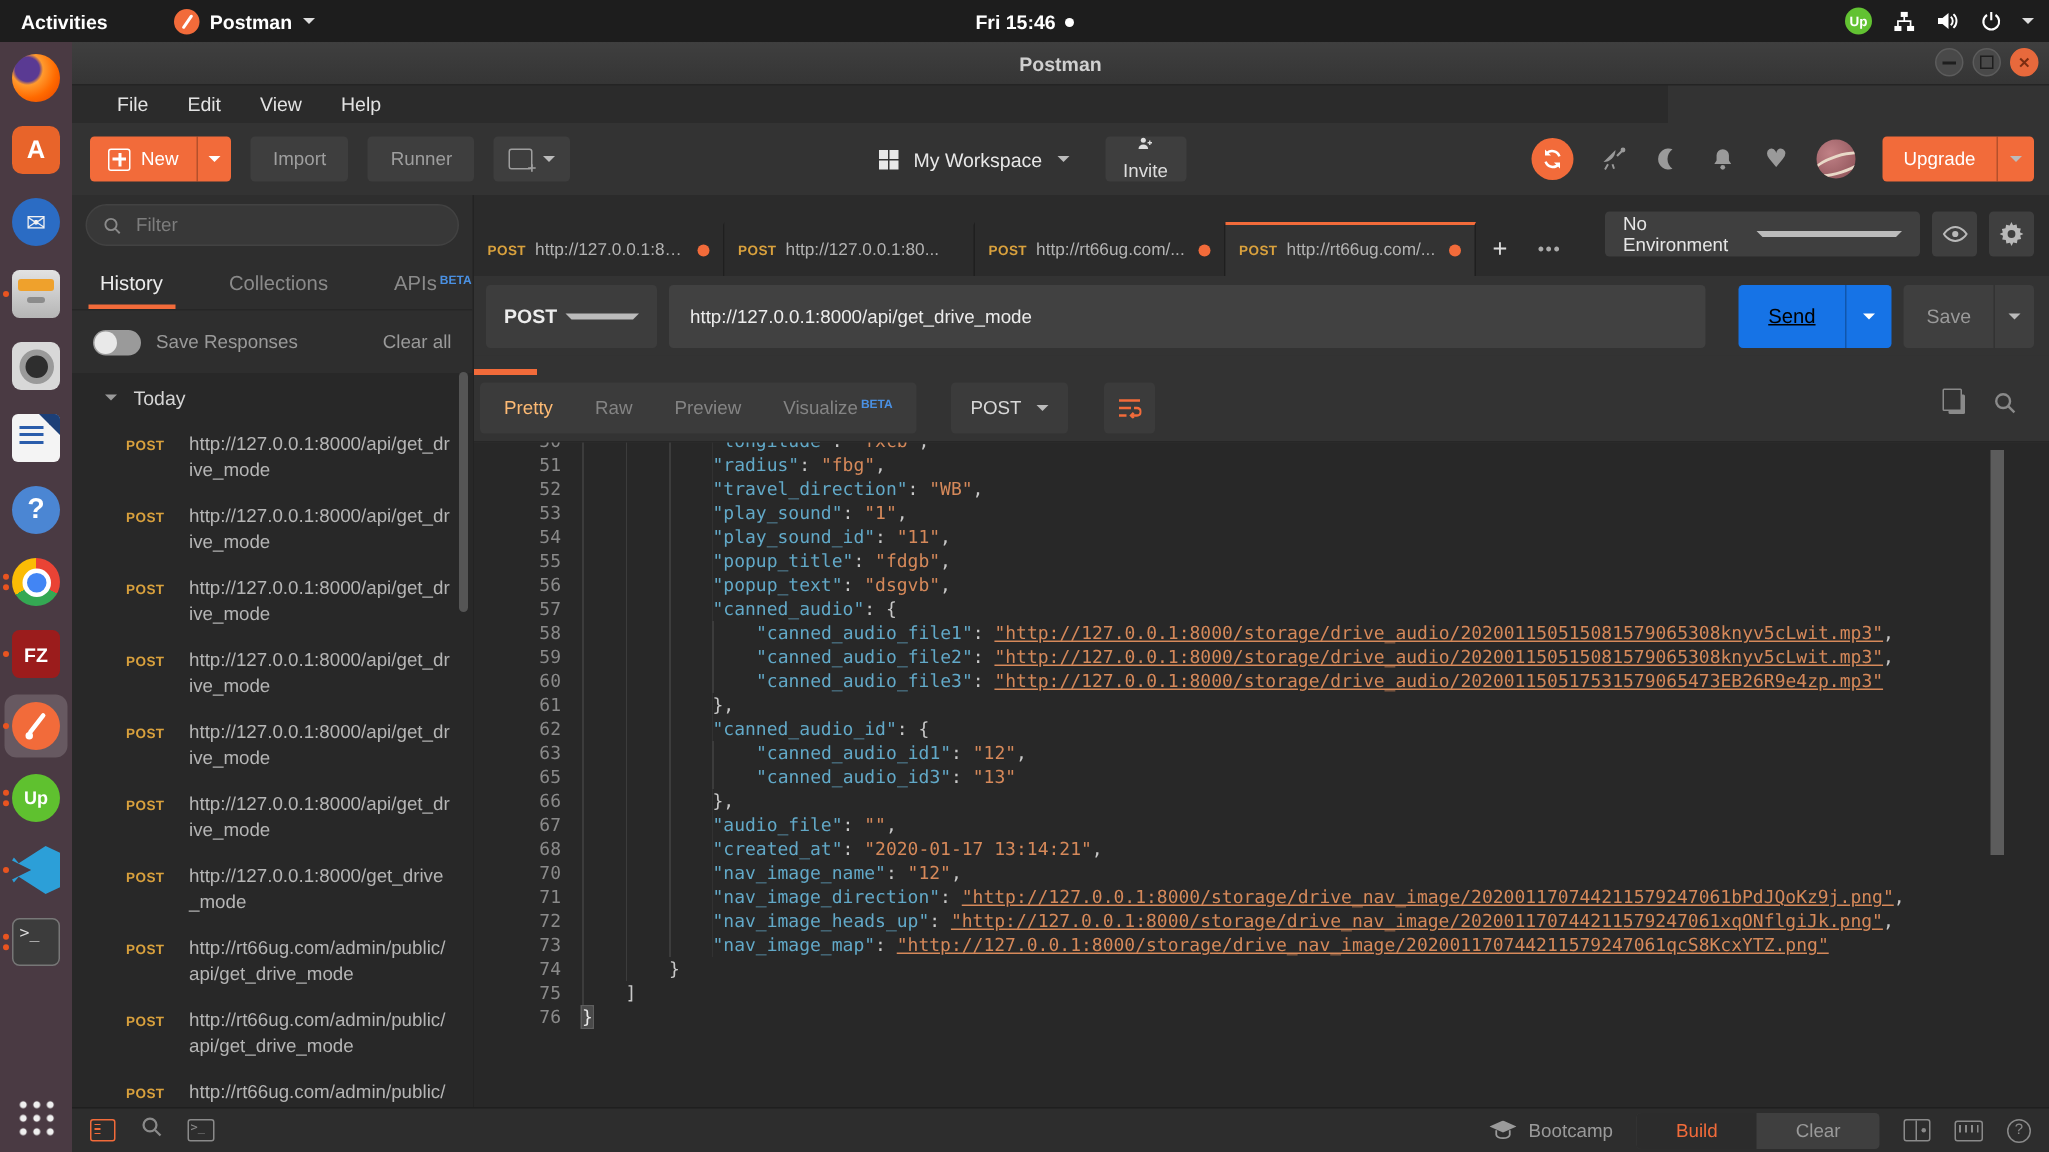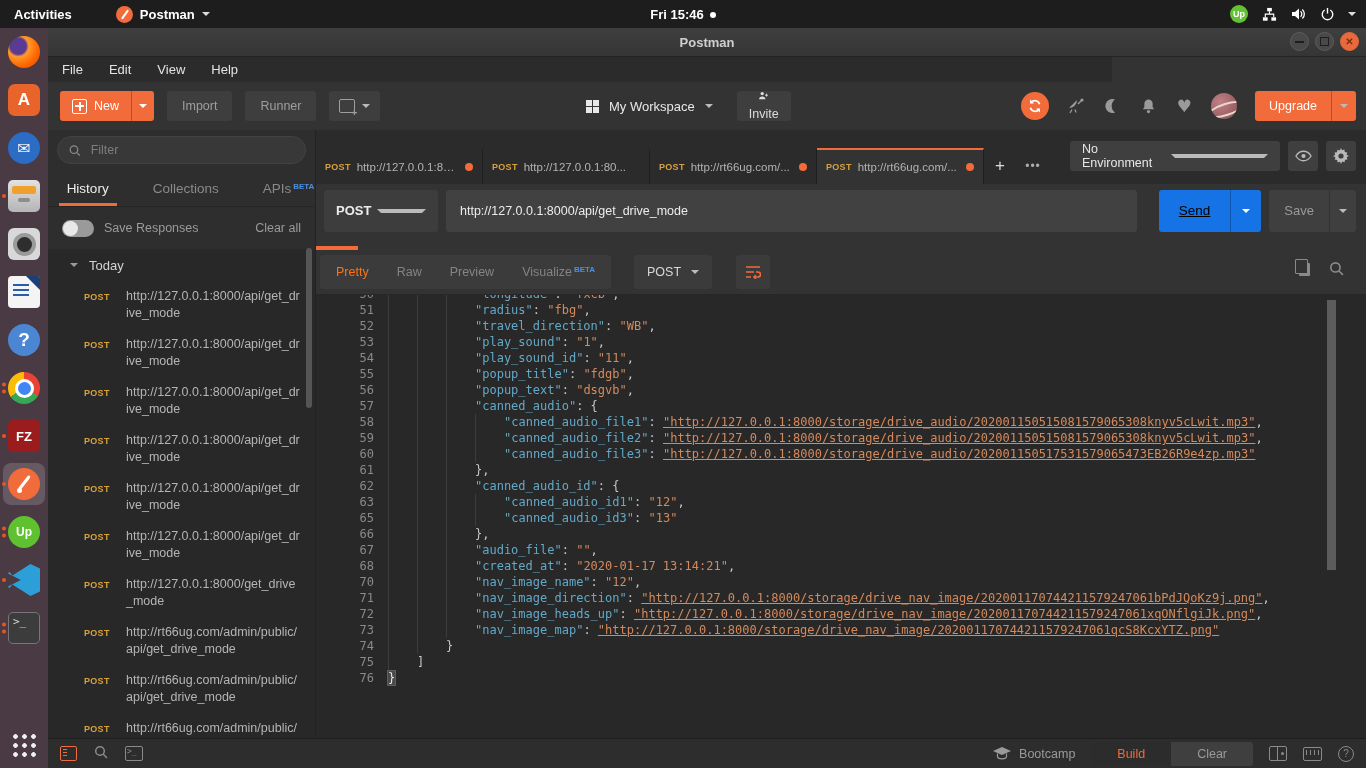--- a/index.html
+++ b/index.html
@@ -24,21 +24,21 @@
             background:linear-gradient(#3f3f3f,#353535);border-bottom:1px solid #242424;
             color:#cfcfcf;font-weight:bold;font-size:13px;display:flex;align-items:center;justify-content:center;z-index:30;}
   .winbtns{position:absolute;right:7px;top:4px;display:flex;gap:6px;}
   .wbtn{width:19px;height:19px;border-radius:50%;background:#494949;border:1px solid #5c5c5c;color:#1e1e1e;
         display:flex;align-items:center;justify-content:center;font-size:10px;cursor:pointer;box-sizing:border-box;}
   .wbtn.close{background:#e8693c;border-color:#e8693c;color:#7b2d12;font-weight:bold;}
   .wbtn .sq{width:7px;height:7px;border:1.5px solid #1e1e1e;}
   .wbtn .mn{width:9px;height:2px;background:#1e1e1e;}
   
   .menubar{position:absolute;left:48px;top:56px;width:1064px;height:26px;background:#2b2b2b;color:#e3e3e3;
-           display:flex;align-items:center;gap:26px;font-size:13px;padding-left:14px;box-sizing:border-box;}
+           display:flex;align-items:center;gap:26px;font-size:13px;padding-left:30px;box-sizing:border-box;}
   .menubar span{cursor:pointer;}
   
   .toolbar{position:absolute;left:48px;top:82px;width:1318px;height:48px;background:#333;border-bottom:1px solid #2a2a2a;}
   .tb-left{position:absolute;left:12px;top:9px;display:flex;gap:13px;align-items:center;}
   .btn-new{display:flex;height:30px;background:#f26b3a;border-radius:3px;overflow:hidden;color:#fff;font-size:12.5px;cursor:pointer;}
   .btn-new .main{display:flex;align-items:center;gap:7px;padding:0 12px;}
   .plus-box{width:13px;height:13px;border:1.5px solid #fff;border-radius:2px;position:relative;}
   .plus-box::before,.plus-box::after{content:"";position:absolute;background:#fff;}
   .plus-box::before{left:5.5px;top:2px;width:2px;height:9px;}
   .plus-box::after{left:2px;top:5.5px;width:9px;height:2px;}
@@ -150,21 +150,21 @@
   .btn-send .carseg{width:30px;border-left:1px solid rgba(0,0,0,.25);display:flex;align-items:center;justify-content:center;}
   .btn-send .car{border-top-color:#fff;}
   .btn-save{display:flex;height:42px;background:#3f3f3f;border-radius:3px;color:#9a9a9a;overflow:hidden;cursor:pointer;}
   .btn-save .main{display:flex;align-items:center;padding:0 15px;font-size:13px;}
   .btn-save .carseg{width:26px;border-left:1px solid #333;display:flex;align-items:center;justify-content:center;}
   
   .resp-toolbar{position:absolute;left:0;top:107px;right:0;height:58px;background:#333;border-bottom:1px solid #272727;box-sizing:border-box;}
   .req-ind{position:absolute;left:0;top:9px;width:42px;height:4px;background:#f26b3a;}
   .view-group{position:absolute;left:4px;top:18px;height:34px;background:#3b3b3b;border-radius:3px;display:flex;align-items:center;padding:0 2px;}
   .vtab{padding:0 14px;font-size:12.5px;color:#848484;cursor:pointer;line-height:34px;}
-  .vtab.active{color:#f97316;}
+  .vtab.active{color:#fdba74;}
   .json-select{position:absolute;left:318px;top:18px;height:34px;background:#3b3b3b;border-radius:3px;display:flex;align-items:center;gap:10px;padding:0 13px;cursor:pointer;}
   .json-select span{color:#d8d8d8;font-size:12.5px;}
   .wrap-btn{position:absolute;left:420px;top:18px;width:34px;height:34px;background:#3b3b3b;border-radius:3px;display:flex;align-items:center;justify-content:center;cursor:pointer;}
   .copy-ic{position:absolute;right:56px;top:26px;width:11px;height:13px;background:#8a8a8a;border-radius:1px;cursor:pointer;}
   .copy-ic::before{content:"";position:absolute;left:-4px;top:-4px;width:11px;height:13px;border:1px solid #8a8a8a;border-radius:1px;background:#333;}
   .search-ic{position:absolute;right:22px;top:24px;cursor:pointer;}
   
   .code-area{position:absolute;left:0;top:165px;right:0;bottom:0;background:#282828;overflow:hidden;
              font-family:"DejaVu Sans Mono",monospace;font-size:12px;line-height:16px;padding:0 0 0 12px;box-sizing:border-box;}
   .cline{display:flex;height:16px;white-space:pre;}

